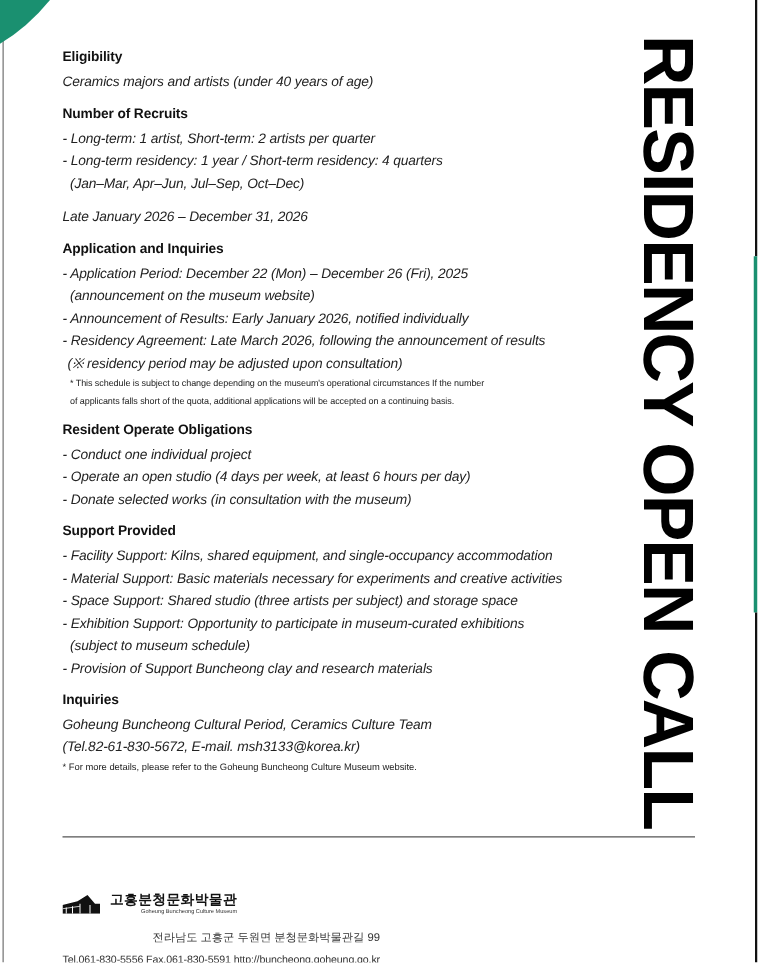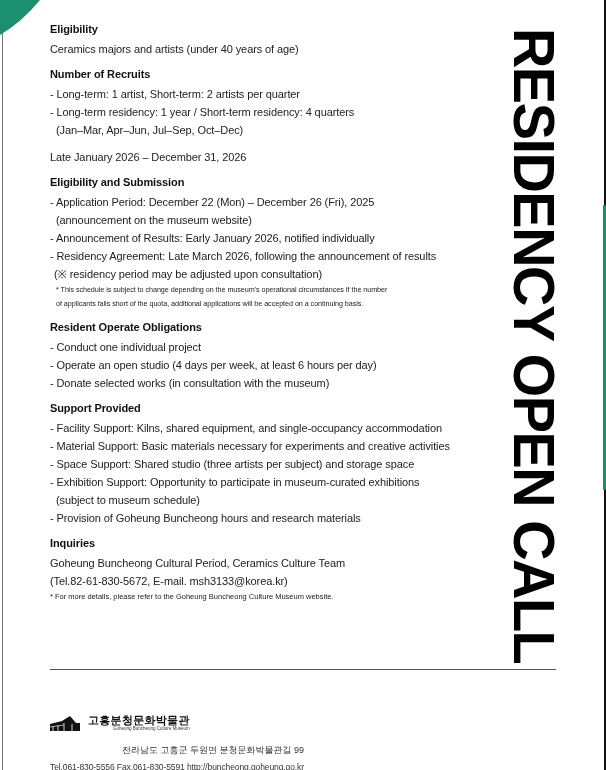--- a/index.html
+++ b/index.html
@@ -3,24 +3,24 @@
 <meta charset="utf-8">
 <style>
   html, body { margin:0; padding:0; background:#ffffff; }
   body { width:606px; height:770px; position:relative; overflow:hidden;
          font-family:"Liberation Sans", sans-serif; color:#222222; }
   .left-border { position:absolute; left:2px; top:28px; width:1px; height:742px; background:#777777; }
   .right-border-top { position:absolute; left:604px; top:0; width:2px; height:205px; background:#111111; }
   .right-border-green { position:absolute; left:603px; top:205px; width:3px; height:285px; background:#1a9070; }
   .right-border-bottom { position:absolute; left:604px; top:490px; width:2px; height:280px; background:#111111; }
   .corner { position:absolute; left:0; top:0; width:40px; height:36px; }
-  .content { position:absolute; left:50px; top:22px; width:440px; }
+  .content { position:absolute; left:50px; top:39px; width:440px; }
   .section { margin-bottom:9px; }
   .heading { font-weight:bold; font-size:11px; line-height:15px; margin-bottom:3px; color:#111; letter-spacing:-0.1px; }
-  .line { font-size:11px; line-height:18px; color:#222; letter-spacing:-0.1px; white-space:nowrap; }
+  .line { font-size:11px; line-height:18px; color:#222; letter-spacing:-0.1px; white-space:nowrap;font-style:italic; }
   .indent { padding-left:6px; }
   .note { font-size:7.2px; line-height:14px; color:#222; padding-left:6px; white-space:nowrap; letter-spacing:-0.05px; }
   .note2 { font-size:7.5px; line-height:14px; color:#222; white-space:nowrap; }
   .vtitle { position:absolute; left:500px; top:28px; width:70px; height:600px; }
   .vtitle span { position:absolute; left:0; top:0; transform-origin:0 0; transform:translate(68px,0) rotate(90deg);
                  font-family:"Liberation Sans", sans-serif; font-weight:bold; font-size:57px; letter-spacing:-1.5px;
                  white-space:nowrap; color:#000; line-height:68px; transform:translate(68px,0) rotate(90deg) scaleX(0.98); }
   .divider { position:absolute; left:50px; top:669px; width:506px; height:1px; background:#555; }
   .footer { position:absolute; left:50px; top:714px;text-align:right; }
   .logo-row { display:flex; align-items:center; }
@@ -54,21 +54,21 @@
     <div class="line">- Long-term: 1 artist, Short-term: 2 artists per quarter</div>
     <div class="line">- Long-term residency: 1 year / Short-term residency: 4 quarters</div>
     <div class="line indent">(Jan–Mar, Apr–Jun, Jul–Sep, Oct–Dec)</div>
   </div>
 
   <div class="section">
     <div class="line">Late January 2026 – December 31, 2026</div>
   </div>
 
   <div class="section">
-    <div class="heading">Eligibility and Submission</div>
+    <div class="heading">Application and Inquiries</div>
     <div class="line">- Application Period: December 22 (Mon) – December 26 (Fri), 2025</div>
     <div class="line indent">(announcement on the museum website)</div>
     <div class="line">- Announcement of Results: Early January 2026, notified individually</div>
     <div class="line">- Residency Agreement: Late March 2026, following the announcement of results</div>
     <div class="line indent" style="padding-left:4px">(※ residency period may be adjusted upon consultation)</div>
     <div class="note">* This schedule is subject to change depending on the museum's operational circumstances If the number</div>
     <div class="note">of applicants falls short of the quota, additional applications will be accepted on a continuing basis.</div>
   </div>
 
   <div class="section">
@@ -78,21 +78,21 @@
     <div class="line">- Donate selected works (in consultation with the museum)</div>
   </div>
 
   <div class="section">
     <div class="heading">Support Provided</div>
     <div class="line">- Facility Support: Kilns, shared equipment, and single-occupancy accommodation</div>
     <div class="line">- Material Support: Basic materials necessary for experiments and creative activities</div>
     <div class="line">- Space Support: Shared studio (three artists per subject) and storage space</div>
     <div class="line">- Exhibition Support: Opportunity to participate in museum-curated exhibitions</div>
     <div class="line indent">(subject to museum schedule)</div>
-    <div class="line">- Provision of Goheung Buncheong hours and research materials</div>
+    <div class="line">- Provision of Support Buncheong clay and research materials</div>
   </div>
 
   <div class="section">
     <div class="heading">Inquiries</div>
     <div class="line">Goheung Buncheong Cultural Period, Ceramics Culture Team</div>
     <div class="line">(Tel.82-61-830-5672, E-mail. msh3133@korea.kr)</div>
     <div class="note2">* For more details, please refer to the Goheung Buncheong Culture Museum website.</div>
   </div>
 </div>
 

